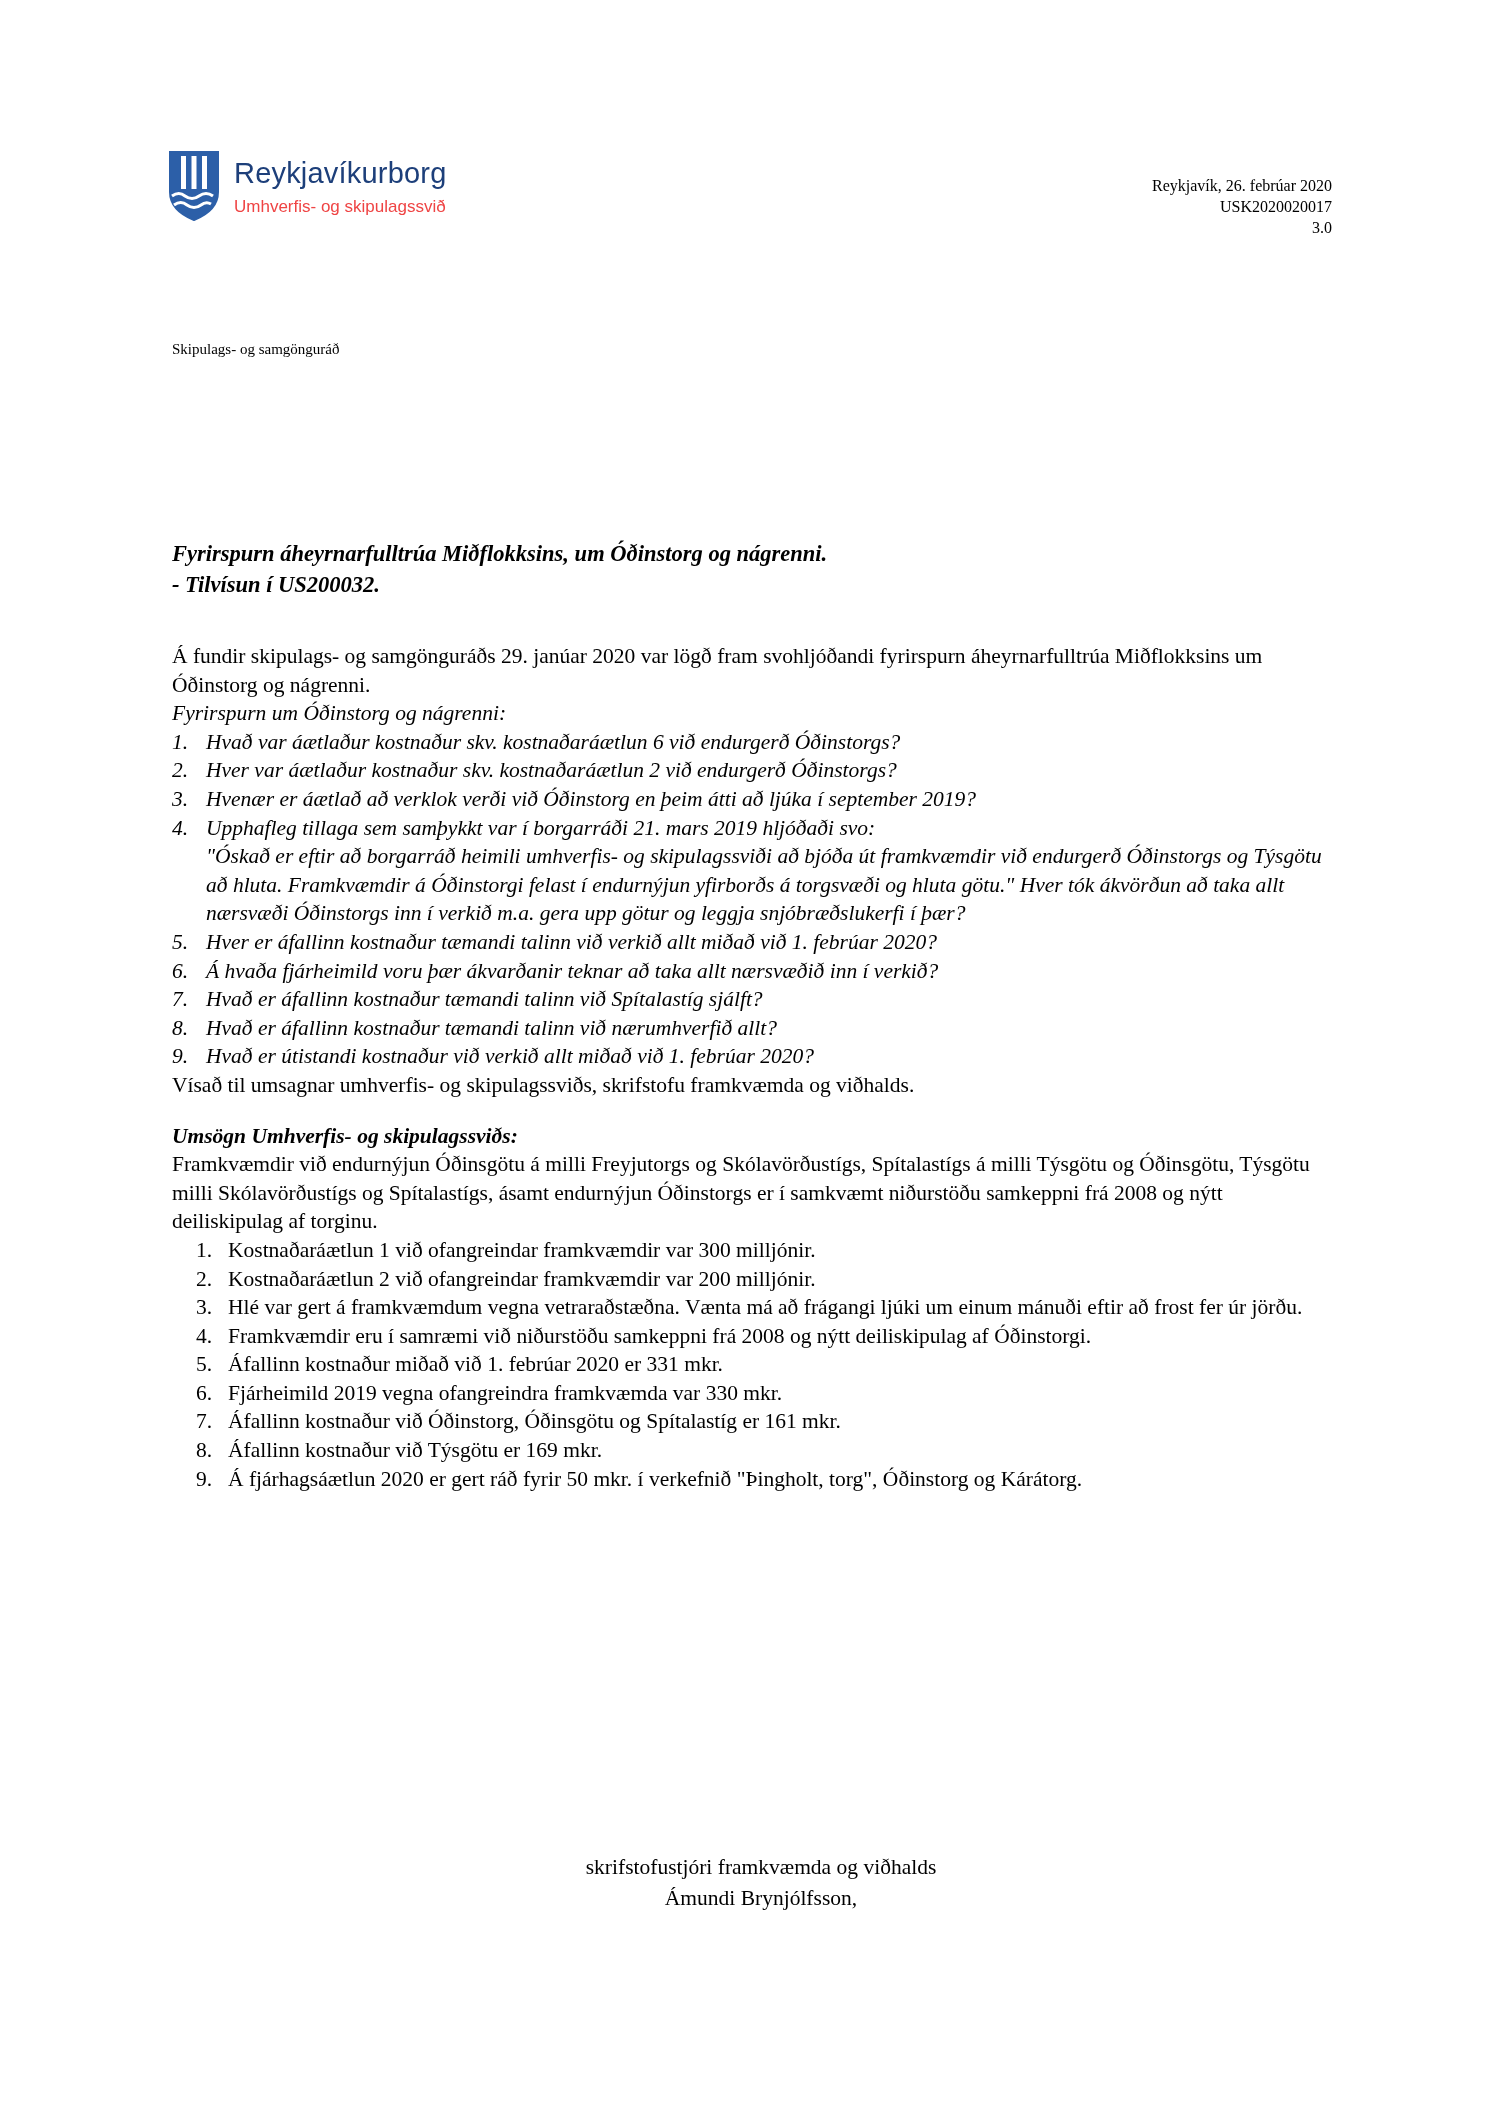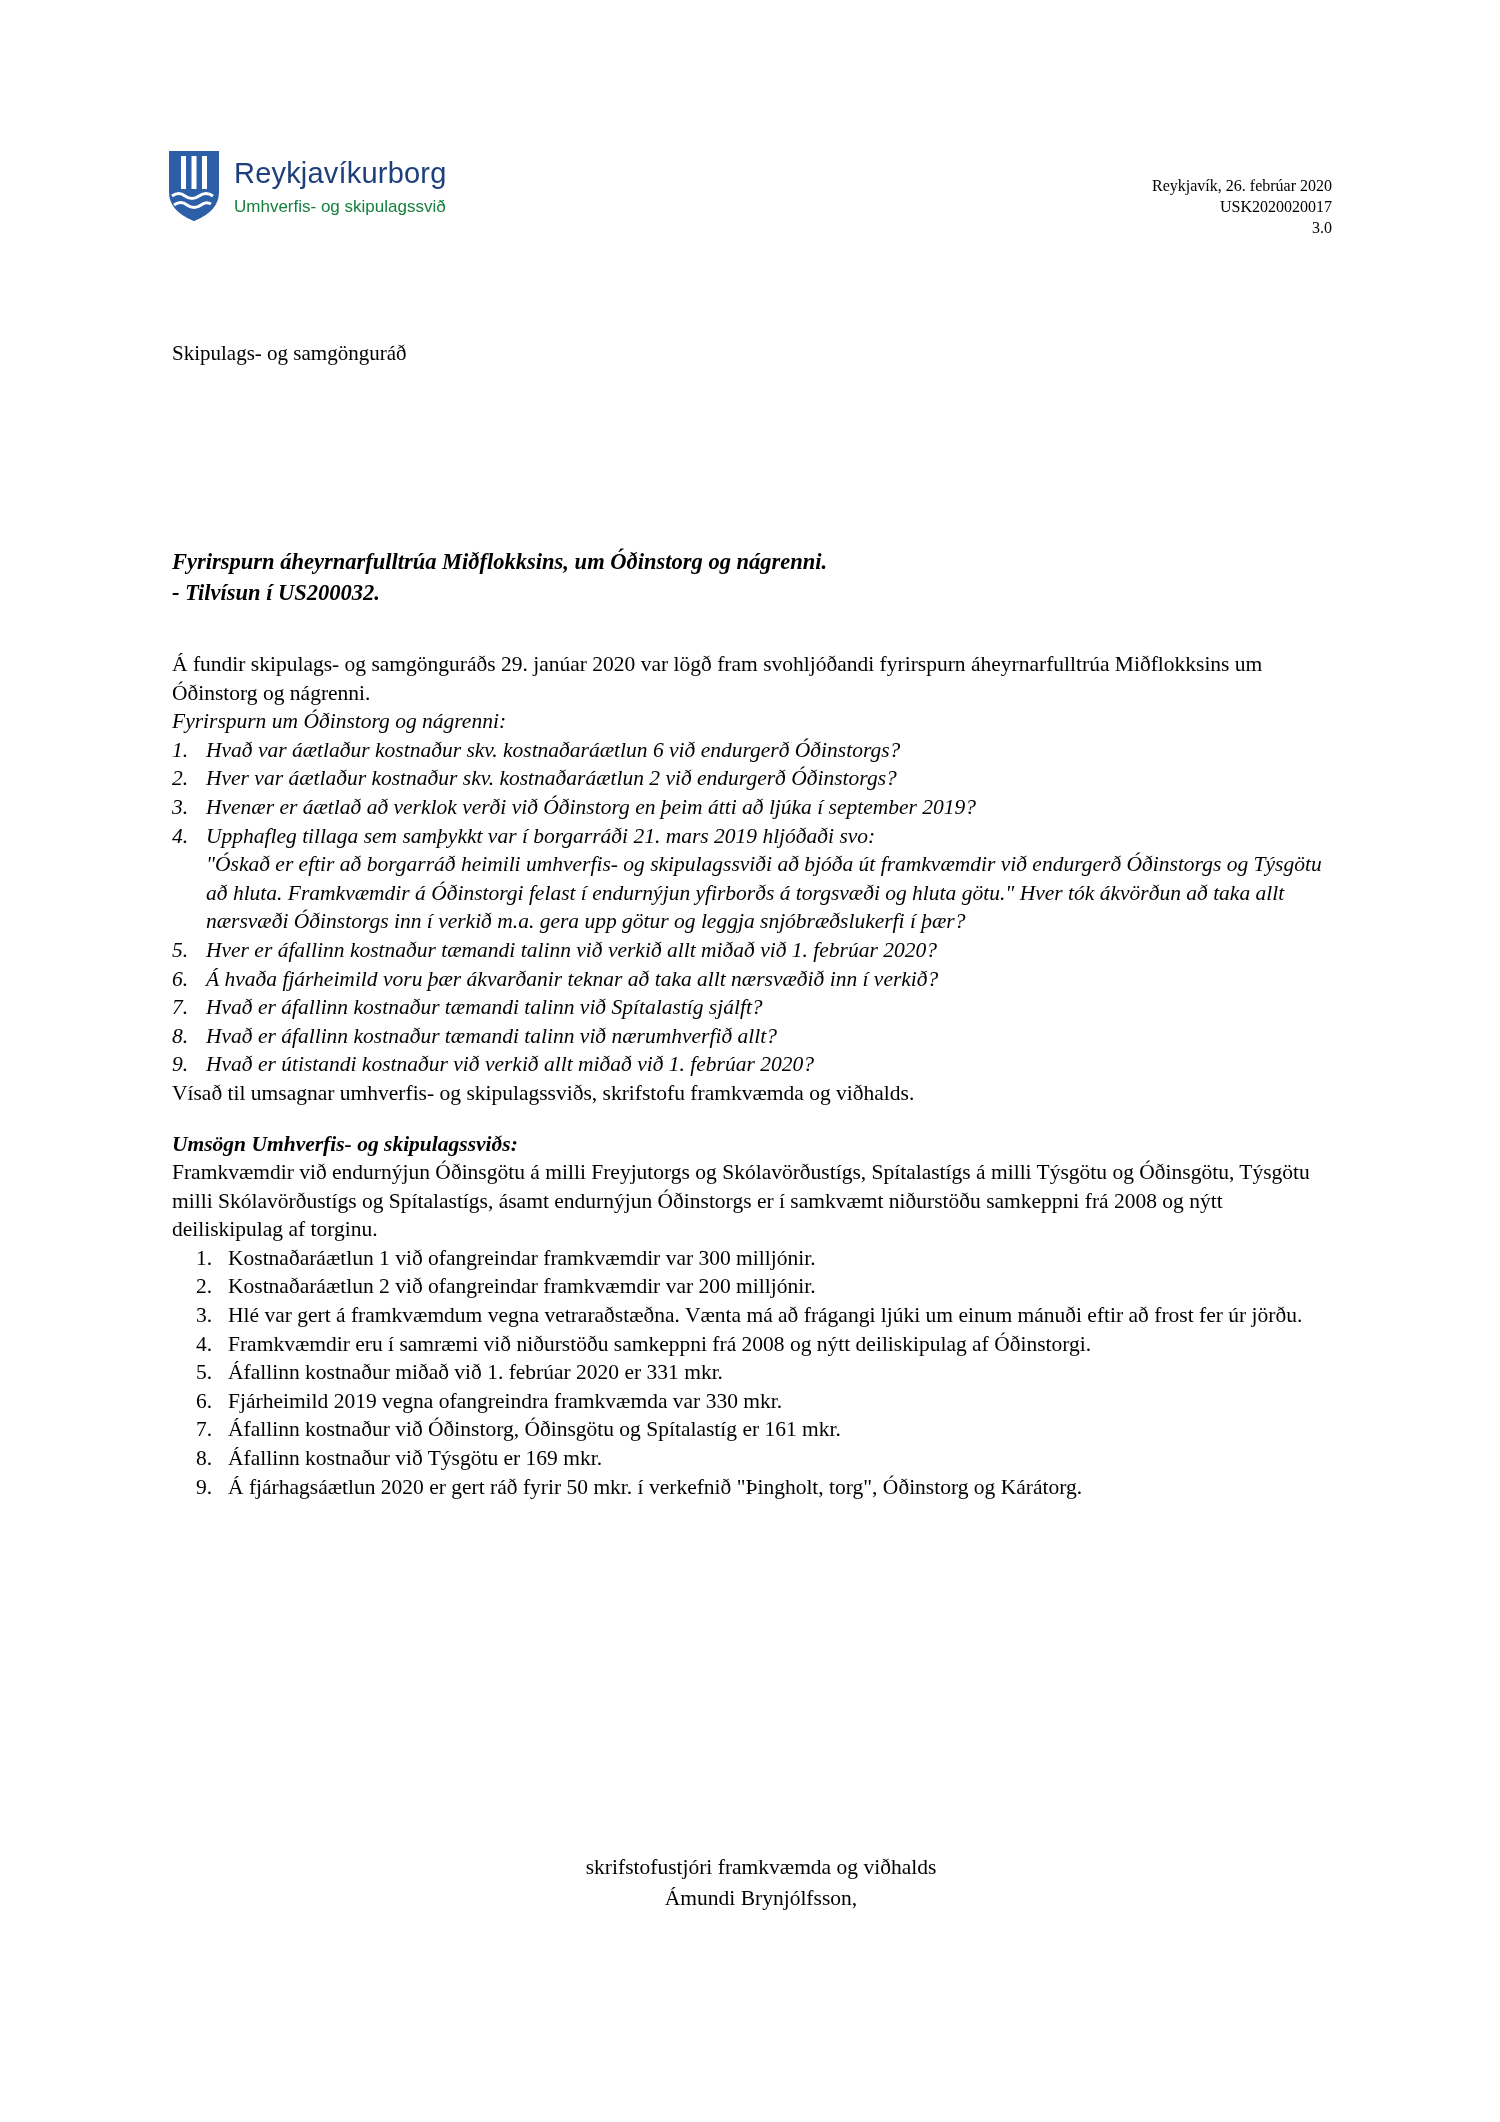--- a/index.html
+++ b/index.html
@@ -53,21 +53,21 @@
   .logo-title {
     font-family: "Liberation Sans", sans-serif;
     font-size: 29px;
     color: #1d3f7a;
     letter-spacing: 0.2px;
     line-height: 1.05;
   }
   .logo-sub {
     font-family: "Liberation Sans", sans-serif;
     font-size: 17px;
-    color: #15803d;
+    color: #ef4444;
     margin-top: 9px;
   }
   .header-right {
     position: absolute;
     right: 168px;
     top: 25px;
     text-align: right;
     font-size: 16px;
     line-height: 1.32;
   }
@@ -75,21 +75,21 @@
   
   .content {
     position: absolute;
     left: 172px;
     top: 340px;
     width: 1160px;
     font-size: 21.5px;
     line-height: 1.33;
   }
   .recipient {
-    font-size: 21px;
+    font-size: 15px;
     margin: 0 0 0 0;
   }
   .gap-lg { height: 178px; }
   .gap-md { height: 42px; }
   .gap-sm { height: 22px; }
 
   .title {
     font-weight: bold;
     font-style: italic;
     font-size: 22.5px;

